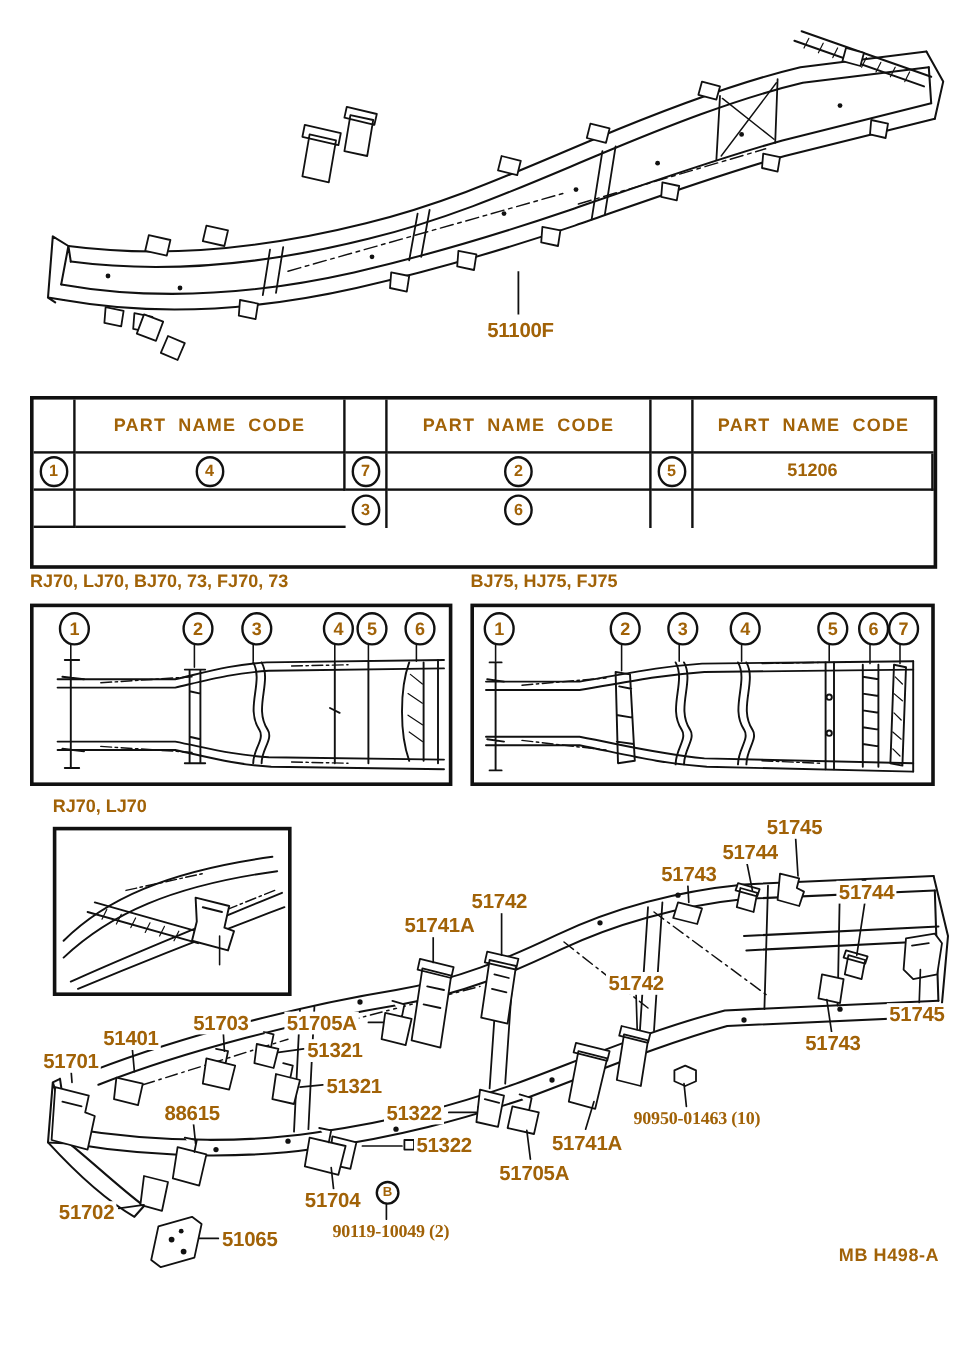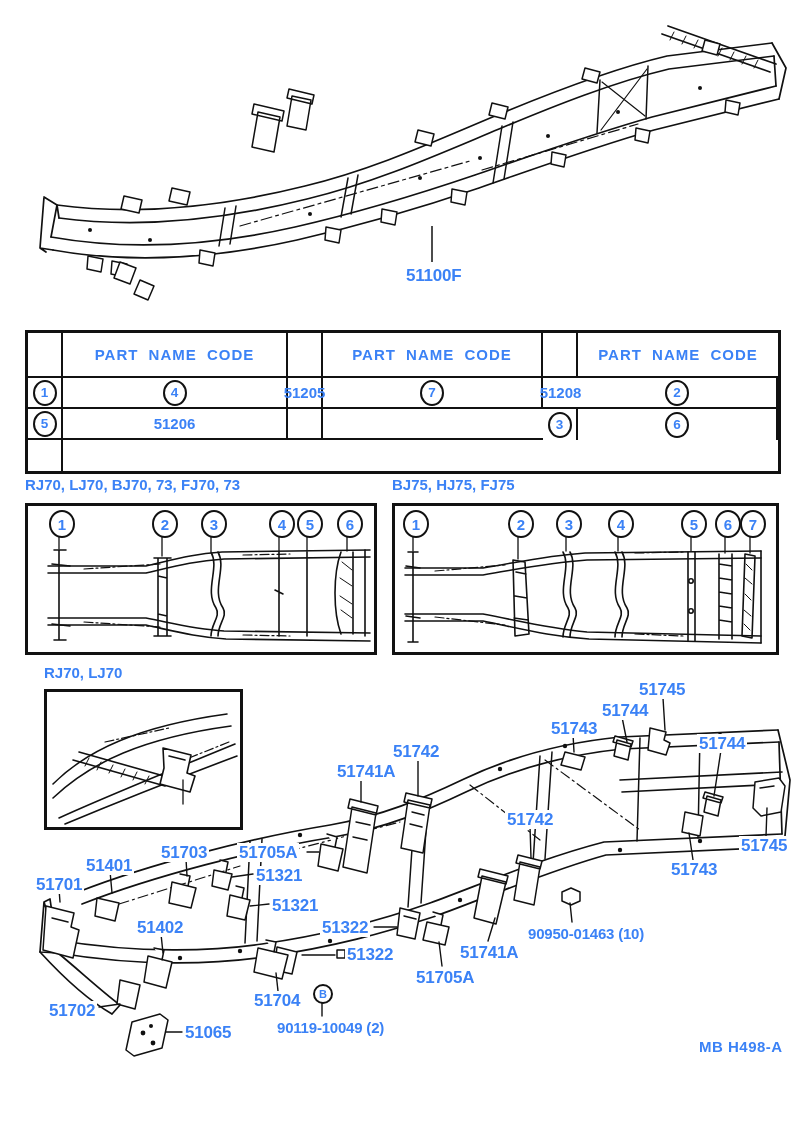--- a/index.html
+++ b/index.html
@@ -1,23 +1,23 @@
 <!DOCTYPE html>
 <html><head>
 <meta charset="utf-8">
 <style>
   html,body{margin:0;padding:0;background:#fff;}
   .page{position:relative;width:800px;height:1132px;background:#fff;overflow:hidden;
-        font-family:"Liberation Sans",sans-serif;color:#3b82f6;}
+        font-family:"Liberation Sans",sans-serif;color:#a16207;}
   .abs{position:absolute;}
   svg{display:block;}
   
   .co{position:absolute;font-weight:bold;font-size:17px;line-height:1;white-space:nowrap;
       background:#fff;padding:1px 2px;letter-spacing:-0.2px;}
-  .co.small{font-size:15px;}
+  .co.small{font-size:15px;font-family:Liberation Serif, serif;}
   .sect{position:absolute;font-weight:bold;font-size:15px;line-height:1;white-space:nowrap;background:#fff;}
   
   .ptable{position:absolute;left:25px;top:330px;display:grid;
           grid-template-columns:35px 225px 35px 220px 35px 200px;
           grid-template-rows:45px 31px 31px 31px;
           border:3px solid #111;box-sizing:content-box;background:#fff;}
   .cell{border-right:2px solid #111;border-bottom:2px solid #111;
         display:flex;align-items:center;justify-content:center;
         font-weight:bold;font-size:15px;}
   .cell.lastcol{border-right:none;}
@@ -103,25 +103,23 @@
     <div class="cell hdr">PART NAME CODE</div>
     <div class="cell"></div>
     <div class="cell hdr lastcol">PART NAME CODE</div>
 
     <div class="cell">
         <span class="cnum">1</span>
       </div>
     <div class="cell">
         <span class="cnum">4</span>
       </div>
-    <div class="cell">51205</div>
     <div class="cell">
         <span class="cnum">7</span>
       </div>
-    <div class="cell lastcol">51208</div>
 
     <div class="cell">
         <span class="cnum">2</span>
       </div>
     <div class="cell">
         <span class="cnum">5</span>
       </div>
     <div class="cell">51206</div>
     <div class="cell"></div>
     <div class="cell lastcol"></div>
@@ -319,21 +317,21 @@
   <div class="co" style="left:335px;top:762px">51741A</div>
   <div class="co" style="left:505px;top:810px">51742</div>
   <div class="co" style="left:739px;top:836px">51745</div>
   <div class="co" style="left:669px;top:860px">51743</div>
   <div class="co" style="left:159px;top:843px">51703</div>
   <div class="co" style="left:237px;top:843px">51705A</div>
   <div class="co" style="left:84px;top:856px">51401</div>
   <div class="co" style="left:34px;top:875px">51701</div>
   <div class="co" style="left:254px;top:866px">51321</div>
   <div class="co" style="left:270px;top:896px">51321</div>
-  <div class="co" style="left:135px;top:918px">51402</div>
+  <div class="co" style="left:135px;top:918px">88615</div>
   <div class="co" style="left:320px;top:918px">51322</div>
   <div class="co" style="left:345px;top:945px">51322</div>
   <div class="co small" style="left:526px;top:925px">90950-01463 (10)</div>
   <div class="co" style="left:458px;top:943px">51741A</div>
   <div class="co" style="left:414px;top:968px">51705A</div>
   <div class="co" style="left:47px;top:1001px">51702</div>
   <div class="co" style="left:252px;top:991px">51704</div>
   <div class="boltB" style="left:313px;top:984px">B</div>
   <div class="co small" style="left:275px;top:1019px">90119-10049 (2)</div>
   <div class="co" style="left:183px;top:1023px">51065</div>

